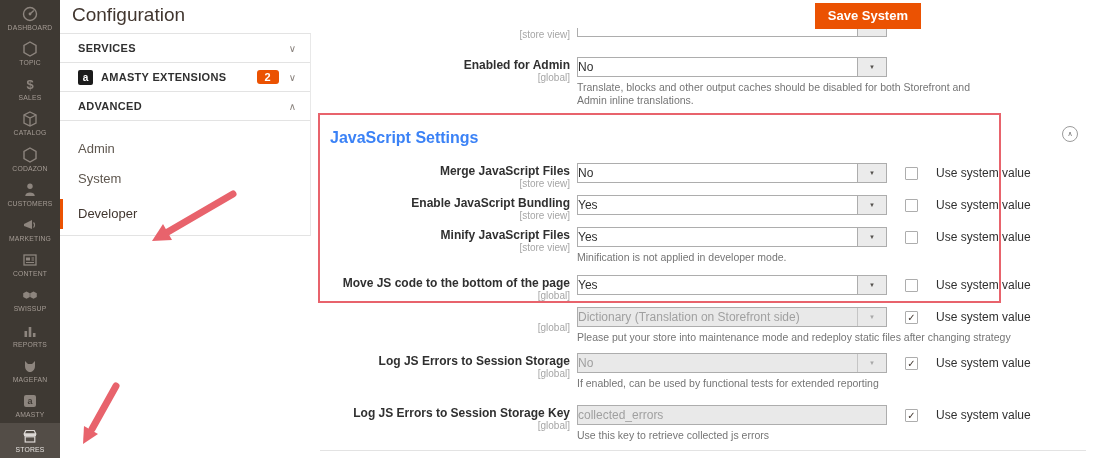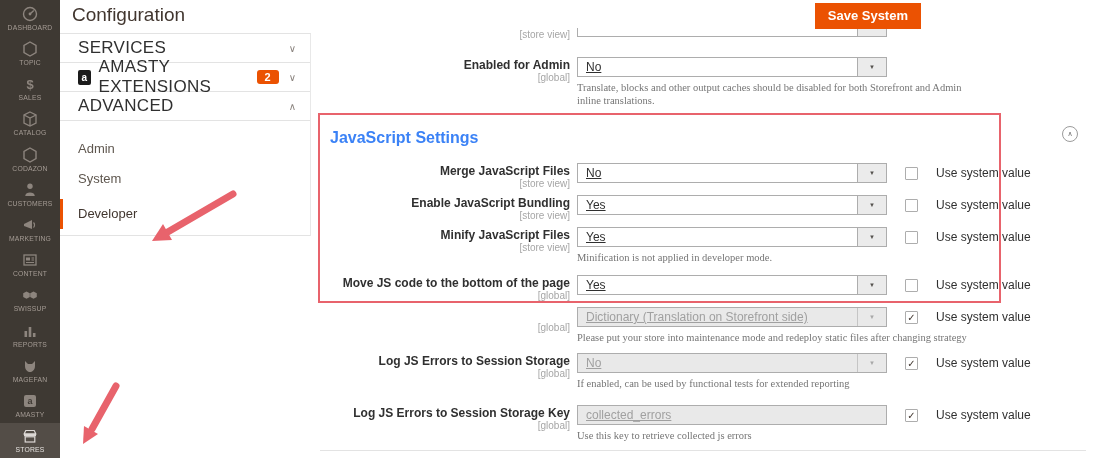--- a/index.html
+++ b/index.html
@@ -15,38 +15,38 @@
   .sb-icon{width:18px;height:18px;display:block;}
 
   
   .hdr{position:absolute;left:60px;top:0;width:868px;height:28px;background:#fff;z-index:10;}
   .hdr-title{position:absolute;left:12px;top:4px;font-size:19px;color:#41362f;}
   .save-btn{position:absolute;right:7px;top:3px;height:26px;padding:0 13px;background:#eb5202;color:#fff;font-weight:bold;font-size:13px;line-height:26px;border:none;cursor:pointer;font-family:"Liberation Sans",sans-serif;}
 
   
   .nav{position:absolute;left:60px;top:33px;width:250px;background:#fff;border-top:1px solid #e3e3e3;border-right:1px solid #e8e8e8;z-index:5;}
   .nav-section{height:29px;display:flex;align-items:center;padding:0 14px 0 18px;border-bottom:1px solid #e3e3e3;cursor:pointer;box-sizing:border-box;}
-  .nav-section .nslabel{font-size:17px;font-weight:normal;color:#303030;letter-spacing:.3px;}
+  .nav-section .nslabel{font-size:11px;font-weight:bold;color:#303030;letter-spacing:.3px;}
   .nav-chevron{margin-left:auto;font-size:10px;color:#8a837e;}
   .amasty-logo{width:15px;height:15px;background:#1b1b1b;border-radius:2px;color:#fff;font-size:10px;font-weight:bold;display:flex;align-items:center;justify-content:center;margin-right:8px;}
   .nav-badge{margin-left:auto;margin-right:10px;background:#eb5202;color:#fff;font-size:11px;font-weight:bold;padding:1px 8px;border-radius:3px;}
   .nav-sub{position:relative;height:114px;border-bottom:1px solid #e3e3e3;}
   .nav-sub-item{position:absolute;left:0;width:100%;box-sizing:border-box;padding-left:18px;font-size:13px;color:#5f574f;line-height:22px;cursor:pointer;}
   .nav-sub-item.active{border-left:3px solid #eb5202;padding-left:15px;color:#41362f;line-height:30px;}
 
   
   .main{position:absolute;left:0;top:0;width:1100px;height:458px;}
   .row{position:absolute;left:320px;width:780px;height:26px;}
   .flabel{position:absolute;left:0;width:250px;text-align:right;top:1px;font-weight:bold;font-size:12px;color:#303030;}
   .fscope{position:absolute;left:0;width:250px;text-align:right;top:15px;font-size:10px;color:#a6a6a6;}
-  .fselect,.finput{position:absolute;left:257px;top:0;width:310px;height:20px;border:1px solid #adadad;background:#fff;font-size:12px;line-height:18px;padding-left:8px;box-sizing:border-box;color:#303030;cursor:pointer;text-decoration:underline;}
+  .fselect,.finput{position:absolute;left:257px;top:0;width:310px;height:20px;border:1px solid #adadad;background:#fff;font-size:12px;line-height:18px;box-sizing:border-box;color:#303030;cursor:pointer;}
   .caret-seg{position:absolute;right:0;top:0;bottom:0;width:28px;border-left:1px solid #adadad;background:#ebebeb;display:flex;align-items:center;justify-content:center;font-size:6px;color:#55524e;}
   .fselect.disabled,.finput.disabled{background:#e9e9e9;color:#a0a0a0;cursor:default;}
   .fselect.disabled .caret-seg{background:#e9e9e9;color:#a8a8a8;border-left-color:#c5c5c5;}
-  .fnote{position:absolute;left:257px;top:24px;font-size:10.5px;color:#757575;line-height:13px;font-family:Liberation Serif, serif;}
+  .fnote{position:absolute;left:257px;top:24px;font-size:10.5px;color:#757575;line-height:13px;}
   .fcheck{position:absolute;left:585px;top:3px;display:flex;gap:18px;align-items:center;cursor:pointer;}
   .cbox{width:13px;height:13px;border:1px solid #adadad;border-radius:1px;background:#fff;font-size:10px;line-height:12px;text-align:center;color:#41362f;box-sizing:border-box;}
   .fcheck .clabel{font-size:12px;color:#303030;}
 
   .section-title{position:absolute;left:330px;top:129px;font-size:16px;font-weight:bold;color:#3b82f6;}
   .collapse-btn{position:absolute;left:1062px;top:126px;width:14px;height:14px;border:1px solid #9b9b9b;border-radius:50%;font-size:7px;line-height:13px;text-align:center;color:#666;cursor:pointer;background:#fff;}
   .bottom-divider{position:absolute;left:320px;top:450px;width:766px;border-top:1px solid #e3e3e3;}
 
   
   .anno-rect{position:absolute;left:318px;top:113px;width:679px;height:186px;border:2px solid #e8636c;z-index:20;pointer-events:none;}

